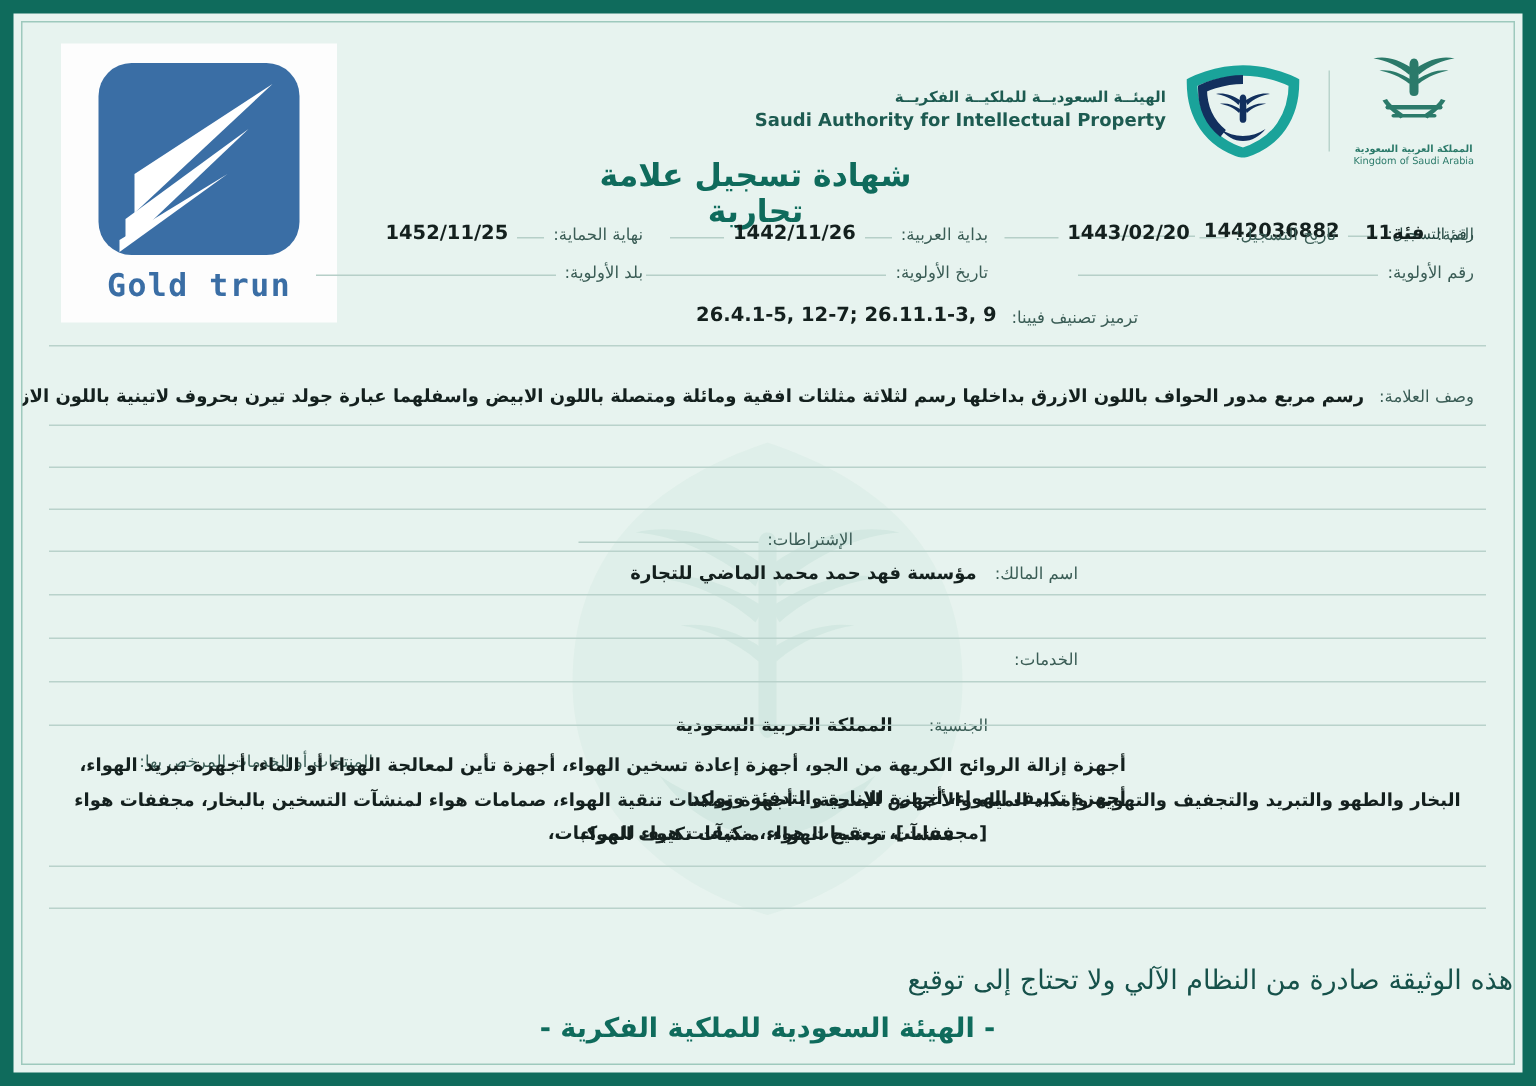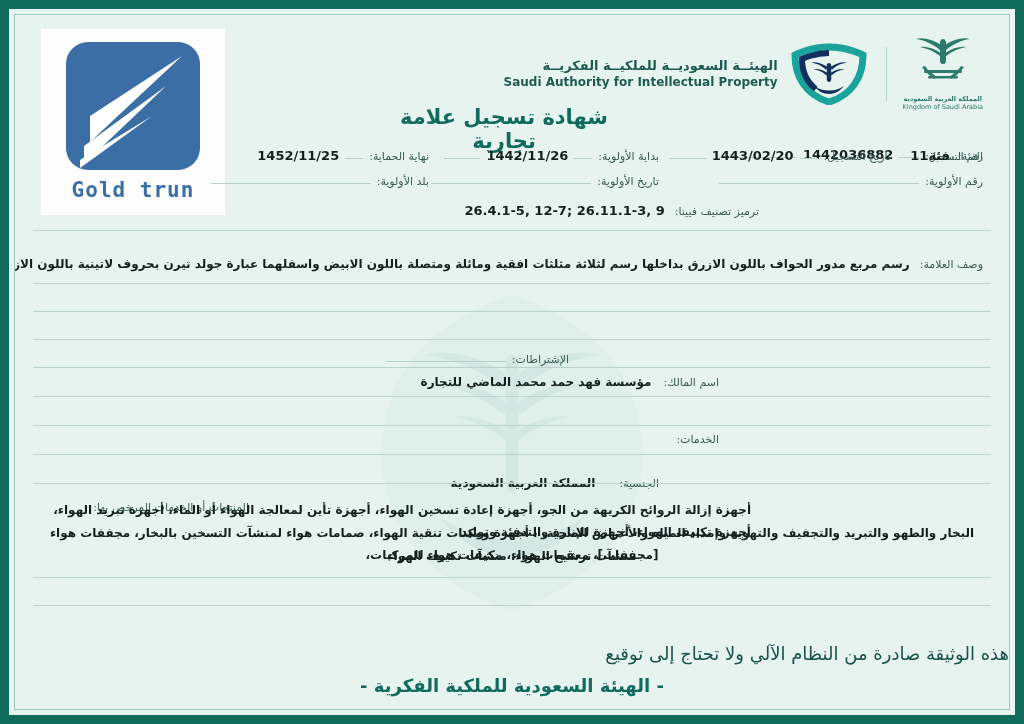--- a/index.html
+++ b/index.html
@@ -38,21 +38,21 @@
     position:relative;overflow:hidden;
   }
   .logo-word{
     margin-top:8px;font-family:"DejaVu Sans Mono","Liberation Mono",monospace;
     font-weight:bold;font-size:21px;color:#3a6ea5;letter-spacing:1px;
   }
   .saip{
     position:absolute;right:26px;top:22px;display:flex;align-items:center;gap:10px;
   }
   .saip-txt{text-align:right;line-height:1.28;}
-  .saip-ar{font-size:13px;font-weight:bold;color:#1d5b51;letter-spacing:1px;}
+  .saip-ar{font-size:10px;font-weight:bold;color:#1d5b51;letter-spacing:1px;}
   .saip-en{font-size:12px;font-weight:bold;color:#1d5b51;}
   .divider-v{width:1px;height:54px;background:#b9d4cc;margin:0 6px;}
   .ksa{text-align:center;}
   .ksa-ar{font-size:6.5px;color:#2b7a6a;font-weight:bold;}
   .ksa-en{font-size:6.5px;color:#2b7a6a;font-weight:normal;}
 
   .cert-title{
     position:absolute;right:390px;top:90px;width:230px;text-align:center;
     font-size:21px;font-weight:bold;color:#0f6b5c;
   }
@@ -173,21 +173,21 @@
       </div>
 
       <div class="field" style="right:118px;top:133px;">
         <span class="lbl-sm">تاريخ التسجيل:</span>
         <span class="rule" style="width:18px;margin:0 6px 4px;"></span>
         <span class="val">1443/02/20</span>
         <span class="rule" style="width:36px;margin:0 6px 4px;"></span>
       </div>
 
       <div class="field" style="right:350px;top:133px;">
-        <span class="lbl-sm">بداية الأولوية:</span>
+        <span class="lbl-sm">بداية العربية:</span>
         <span class="rule" style="width:18px;margin:0 6px 4px;"></span>
         <span class="val">1442/11/26</span>
         <span class="rule" style="width:36px;margin:0 6px 4px;"></span>
       </div>
 
       <div class="field" style="right:580px;top:133px;">
         <span class="lbl-sm">نهاية الحماية:</span>
         <span class="rule" style="width:18px;margin:0 6px 4px;"></span>
         <span class="val">1452/11/25</span>
       </div>

